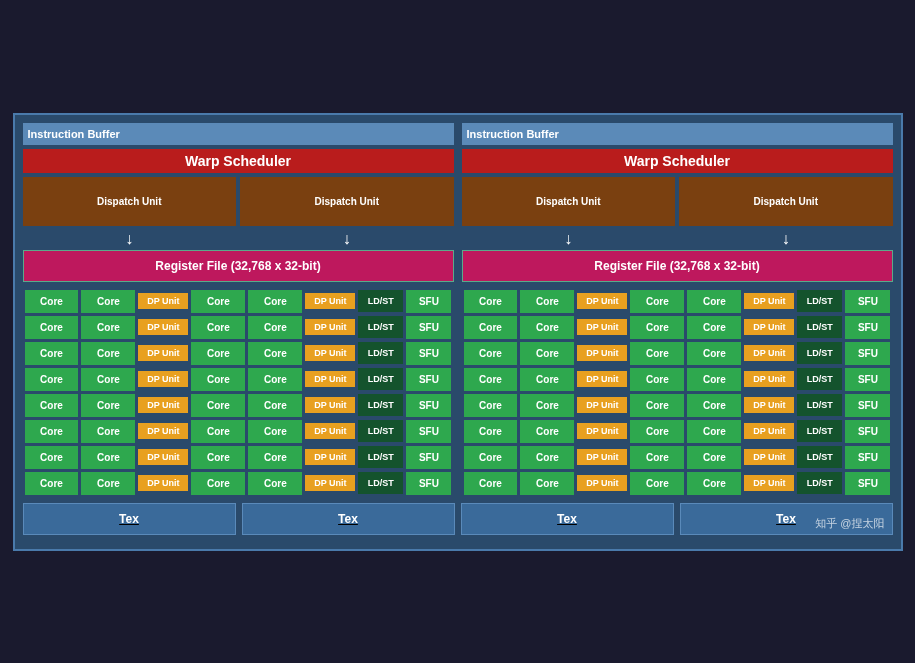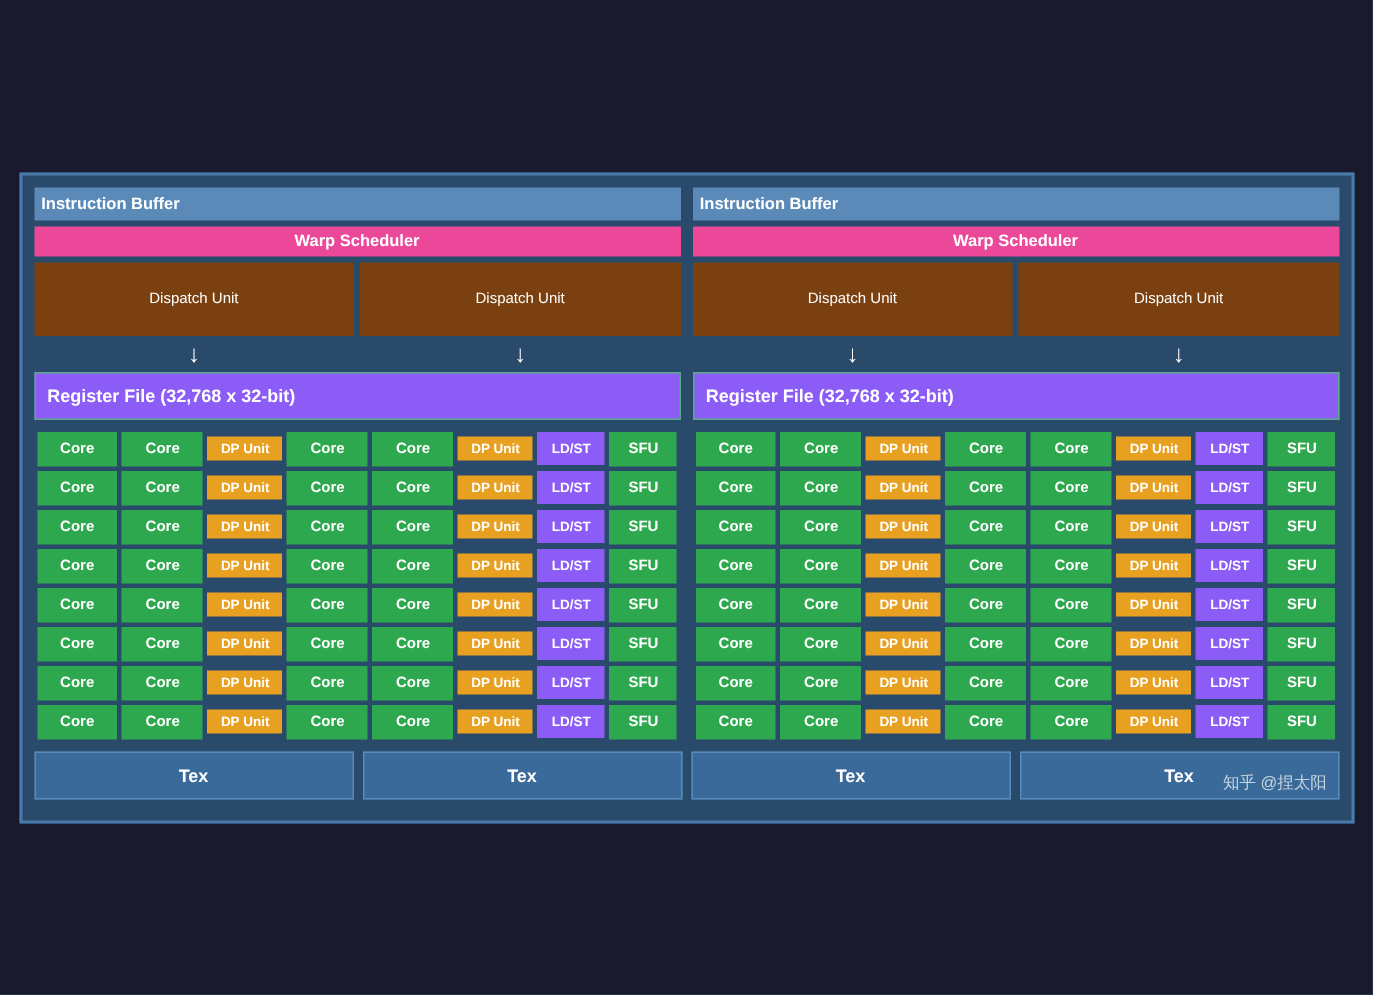--- a/index.html
+++ b/index.html
@@ -44,57 +44,58 @@
     .instruction-buffer {
       background: #5b8ab8;
       color: white;
       text-align: left;
       padding: 5px;
       font-size: 11px;
       font-weight: bold;
       margin-bottom: 4px;
     }
     .warp-scheduler {
-      background: #ec4899;
+      background: #b91c1c;
       color: white;
       text-align: center;
       padding: 4px;
-      font-size: 11px;
+      font-size: 14px;
       font-weight: bold;
       margin-bottom: 4px;
     }
     .dispatch-row {
       display: flex;
       gap: 4px;
       margin-bottom: 4px;
     }
     .dispatch-unit {
       background: #7a4010;
       color: white;
       text-align: center;
       padding: 19px 6px;
       font-size: 10px;
-      font-weight: normal;
+      font-weight: bold;
       flex: 1;
     }
     .arrow {
       text-align: center;
       color: white;
       font-size: 16px;
       margin-bottom: 2px;
       display: flex;
       gap: 4px;
     }
     .arrow span {
       flex: 1;
       text-align: center;
     }
     .register-file {
-      background: #8b5cf6;
-      color: white;
+      background: #be185d;
+      color: white;
+      text-align: center;
       padding: 8px;
       font-size: 12px;
       font-weight: bold;
       margin-bottom: 6px;
       border: 1px solid #5aaa8a;
     }
     .cores-grid {
       display: flex;
       flex-direction: column;
       gap: 3px;
@@ -120,21 +121,21 @@
       color: white;
       text-align: center;
       padding: 3px 2px;
       font-size: 9px;
       font-weight: bold;
       min-width: 36px;
       flex: 1;
       line-height: 1.2;
     }
     .ld-st {
-      background: #8b5cf6;
+      background: #14532d;
       color: white;
       text-align: center;
       padding: 6px 3px;
       font-size: 9px;
       font-weight: bold;
       min-width: 32px;
       flex: 0.85;
     }
     .sfu {
       background: #2ea84e;
@@ -153,20 +154,21 @@
       padding: 6px;
       margin-top: 6px;
       margin-bottom: 6px;
       font-size: 12px;
       font-weight: bold;
     }
     .tex-row {
       display: flex;
       gap: 6px;
       margin-bottom: 6px;
+      text-decoration: underline;
     }
     .tex-unit {
       background: #3a6a9a;
       color: white;
       text-align: center;
       padding: 8px;
       font-size: 12px;
       font-weight: bold;
       flex: 1;
       border: 1px solid #5a8aba;

